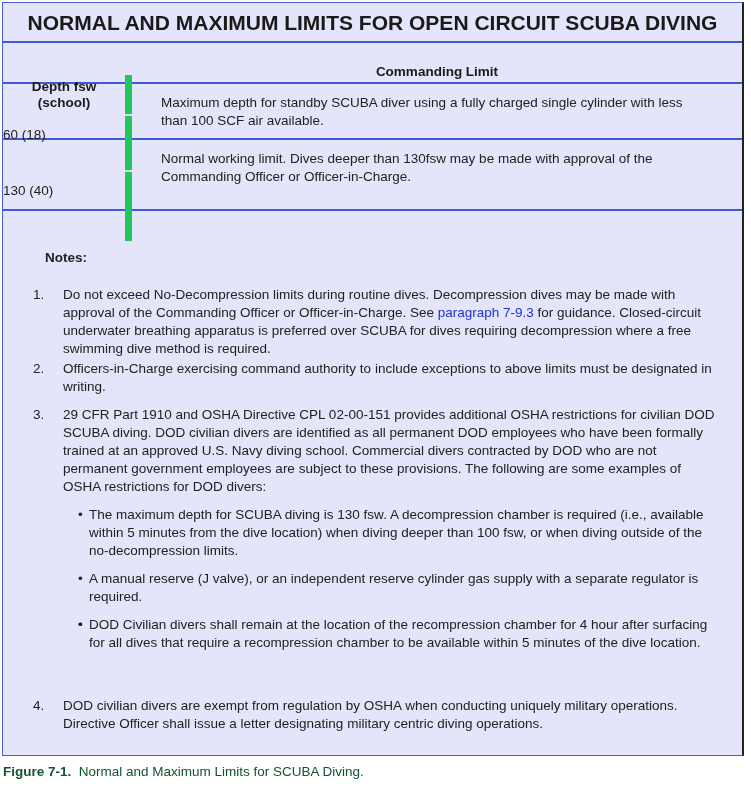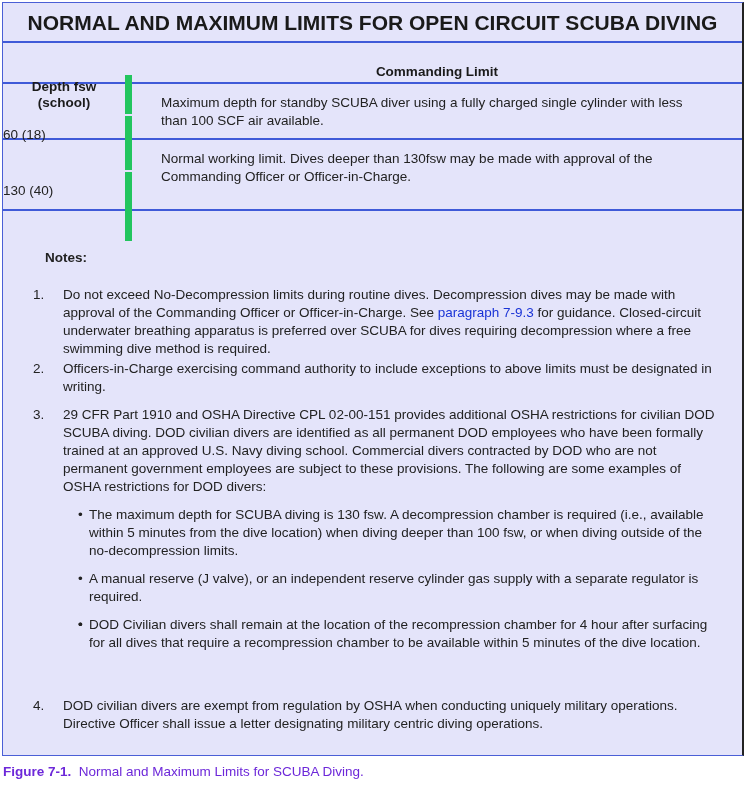--- a/index.html
+++ b/index.html
@@ -19,21 +19,21 @@
   .row .depth { text-align: left; padding-top: 10px; line-height: 18px; }
   .row .limit { position: absolute; left: 158px; right: 40px; top: 10px; line-height: 18px; }
   .notes { position: absolute; left: 0; top: 232px; right: 0; bottom: 0; font-size: 13.5px; line-height: 18px; }
   .notes-title { position: absolute; left: 30px; top: 14px; font-weight: bold; margin-left: 12px; }
   .note { position: absolute; left: 30px; right: 24px; }
   .note .num { position: absolute; left: 0; top: 0; width: 28px; }
   .note .body { margin-left: 30px; }
   .link { color: #1a33d6; }
   .bullet { position: relative; margin-left: 15px; padding-left: 11px; margin-top: 10px; }
   .bullet .dot { position: absolute; left: 0; top: 0; }
-  .caption { position: absolute; left: 3px; top: 764px; font-size: 13.5px; color: #6d28d9; }
+  .caption { position: absolute; left: 3px; top: 764px; font-size: 13.5px; color: #14532d; }
   .caption b { font-weight: bold; }
 </style>
 </head>
 <body>
 
 <div class="figure">
   <div class="title-row">NORMAL AND MAXIMUM LIMITS FOR OPEN CIRCUIT SCUBA DIVING</div>
 
   <div class="hdr-row">
     <div class="col-depth">

